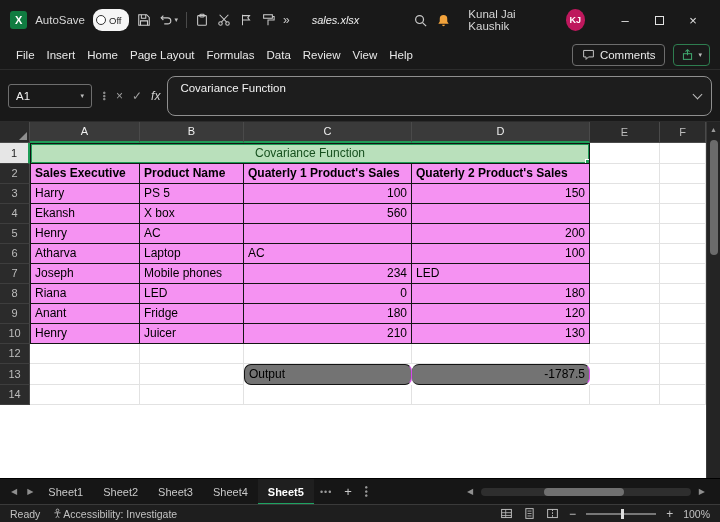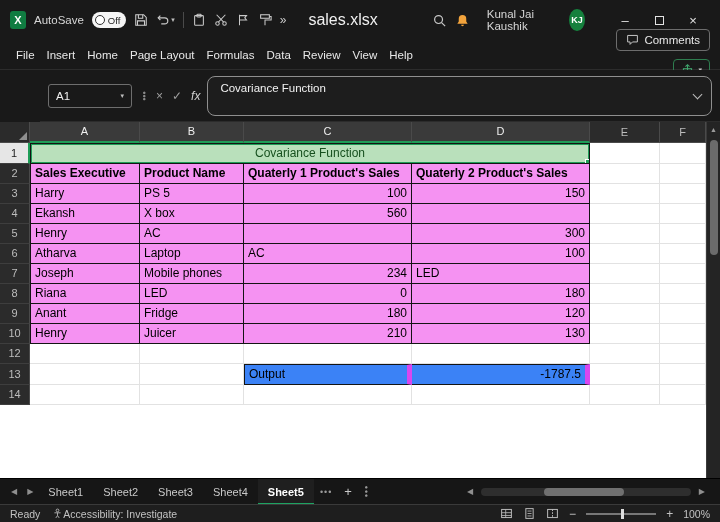--- a/index.html
+++ b/index.html
@@ -3,43 +3,43 @@
 <meta charset="utf-8">
 <style>
   * { box-sizing: border-box; margin: 0; padding: 0; }
   html,body { width:720px; height:522px; }
   body { font-family:"Liberation Sans", sans-serif; background:#191919; overflow:hidden; }
   .app { width:720px; height:522px; display:flex; flex-direction:column; }
 
   
   .titlebar { height:40px; background:#191919; display:flex; align-items:center; gap:8px; padding:0 10px; color:#d6d6d6; font-size:11.5px; flex:0 0 auto; }
   .excel-logo { width:18px; height:18px; background:#107c41; border-radius:3px; color:#fff; font-weight:bold; font-size:11px; display:flex; align-items:center; justify-content:center; }
-  .toggle { width:38px; height:16px; background:#f5f5f5; border-radius:9px; display:flex; align-items:center; gap:3px; padding:0 3px; color:#1c1c1c; font-size:9.5px; cursor:pointer; }
+  .toggle { width:38px; height:22px; background:#f5f5f5; border-radius:9px; display:flex; align-items:center; gap:3px; padding:0 3px; color:#1c1c1c; font-size:9.5px; cursor:pointer; }
   .knob { width:10px; height:10px; border:1.5px solid #333; border-radius:50%; background:#fff; flex:0 0 auto; }
   .tbicon { display:flex; align-items:center; }
   .tb-divider { width:1px; height:16px; background:#4a4a4a; }
   .caret { font-size:7px; color:#bdbdbd; margin-left:1px; }
   .chev2 { color:#c9c9c9; font-size:12px; }
-  .filename { color:#f0f0f0; margin-left:14px; font-size:16px; }
+  .filename { color:#f0f0f0; margin-left:14px; font-size:11px;font-style:italic; }
   .search-wrap { margin-left:46px; }
   .tb-right { margin-left:auto; display:flex; align-items:center; gap:17px; }
-  .avatar { width:22px; height:22px; border-radius:50%; background:#15803d; color:#fff; font-size:9px; font-weight:bold; display:flex; align-items:center; justify-content:center; }
+  .avatar { width:22px; height:22px; border-radius:50%; background:#be185d; color:#fff; font-size:9px; font-weight:bold; display:flex; align-items:center; justify-content:center; }
   .winbtns { display:flex; align-items:center; margin-left:6px; }
   .win { width:34px; height:28px; display:flex; align-items:center; justify-content:center; color:#e3e3e3; font-size:13px; cursor:pointer; }
   .sq { width:9px; height:9px; border:1px solid #e3e3e3; display:block; }
 
   
   .menubar { height:30px; background:#191919; display:flex; align-items:center; padding:0 10px; border-bottom:1px solid #2c2c2c; flex:0 0 auto; }
   .menu-item { color:#e8e8e8; font-size:11.5px; padding:0 6px; height:30px; line-height:30px; white-space:nowrap; cursor:pointer; }
-  .menu-right { margin-left:auto; display:flex; align-items:flex-end; gap:8px;flex-direction:column; }
+  .menu-right { margin-left:auto; display:flex; align-items:flex-start; gap:8px; }
   .comments-btn { display:flex; align-items:center; gap:5px; border:1px solid #6d6d6d; border-radius:4px; height:22px; padding:0 9px; color:#e8e8e8; font-size:11.5px; cursor:pointer; }
   .share-btn { display:flex; align-items:center; gap:3px; border:1px solid #2e7d4f; border-radius:4px; height:22px; padding:0 7px; cursor:pointer; }
 
   
-  .fbar { height:52px; background:#191919; display:flex; align-items:center; padding:0 8px; gap:7px; border-bottom:1px solid #2c2c2c; flex:0 0 auto;margin-left:40px; }
+  .fbar { height:52px; background:#191919; display:flex; align-items:center; padding:0 8px; gap:7px; border-bottom:1px solid #2c2c2c; flex:0 0 auto; }
   .namebox { width:84px; height:24px; border:1px solid #6e6e6e; border-radius:3px; display:flex; align-items:center; color:#f0f0f0; font-size:11.5px; padding:0 7px; }
   .namebox .caret { margin-left:auto; }
   .vdots { color:#8a8a8a; font-size:9px; letter-spacing:0; transform:rotate(90deg); width:10px; text-align:center; }
   .fx-group { display:flex; align-items:center; gap:9px; color:#9d9d9d; font-size:12px; }
   .fx { font-style:italic; color:#cfcfcf; }
   .fcontent { flex:1; height:40px; border:1px solid #8f8f8f; border-radius:8px; background:#1d1d1d; color:#f2f2f2; font-size:11.5px; padding:5px 12px; display:flex; align-items:flex-start; position:relative; }
   .fchev { position:absolute; right:10px; top:14px; width:7px; height:7px; border-right:1.5px solid #bdbdbd; border-bottom:1.5px solid #bdbdbd; transform:rotate(45deg); }
 
   
   .gridarea { position:relative; flex:1 1 auto; background:#ffffff; overflow:hidden; }
@@ -49,21 +49,21 @@
   .corner { background:#2b2b2b; border-right:1px solid #4a4a4a; border-bottom:1px solid #4a4a4a; position:relative; }
   .corner::after { content:""; position:absolute; right:2px; bottom:2px; border-left:8px solid transparent; border-bottom:8px solid #8f8f8f; }
   .ch { background:#2b2b2b; color:#bdbdbd; font-weight:normal; font-size:11px; text-align:center; border-right:1px solid #4a4a4a; border-bottom:1px solid #4a4a4a; }
   .ch.on { background:#3a3a3a; color:#efefef; border-bottom:2px solid #1f9d57; }
   .rh { background:#2b2b2b; color:#bdbdbd; font-weight:normal; font-size:11px; text-align:center; border-right:1px solid #4a4a4a; border-bottom:1px solid #3e3e3e; }
   .rh.on { background:#e6e6e6; color:#1c1c1c; border-right:2px solid #1f9d57; }
   .c-plain { background:#fff; border-right:1px solid #e2e2e2; border-bottom:1px solid #e2e2e2; }
   .c-pink { background:#f592f2; border-right:1px solid #141414; border-bottom:1px solid #141414; }
   .c-pink.first { border-left:1px solid #141414;margin-top:32px; }
   .c-green { background:#b9e0bb; border:1px solid #141414; text-align:center; color:#17501f; position:relative; }
-  .c-blue { background:#3b82f6; border-top:1px solid #141414; border-right:5px solid #d946ef; border-bottom:1px solid #141414; }
+  .c-blue { background:#737373; border-top:1px solid #141414; border-right:1px solid #d946ef; border-bottom:1px solid #141414;border-radius:7px; }
   .c-blue.first { border-left:1px solid #141414; }
   .bold { font-weight:bold; }
   .num { text-align:right; padding-right:5px; }
   .sel::after { content:""; position:absolute; top:-1px; left:-1px; right:-1px; bottom:-1px; border:2px solid #1f9d57; pointer-events:none; }
   .sel::before { content:""; position:absolute; right:-3px; bottom:-3px; width:5px; height:5px; background:#1f9d57; border:1px solid #fff; z-index:2; }
   .red-box { position:relative; }
   .red-box::after { content:""; position:absolute; top:-2px; left:-2px; right:-2px; bottom:-2px; border:2px solid #e81c1c; pointer-events:none; }
 
   .vscroll { position:absolute; top:0; right:0; width:14px; height:100%; background:#242424; border-left:1px solid #3a3a3a; }
   .vscroll .up { height:14px; color:#9a9a9a; font-size:7px; text-align:center; line-height:15px; }
@@ -263,21 +263,21 @@
         <td class="c-pink num">560</td>
         <td class="c-pink num"></td>
         <td class="c-plain"></td>
         <td class="c-plain"></td>
       </tr>
       <tr>
         <th class="rh">5</th>
         <td class="c-pink first">Henry</td>
         <td class="c-pink">AC</td>
         <td class="c-pink num"></td>
-        <td class="c-pink num">300</td>
+        <td class="c-pink num">200</td>
         <td class="c-plain"></td>
         <td class="c-plain"></td>
       </tr>
       <tr>
         <th class="rh">6</th>
         <td class="c-pink first">Atharva</td>
         <td class="c-pink">Laptop</td>
         <td class="c-pink">AC</td>
         <td class="c-pink num">100</td>
         <td class="c-plain"></td>

